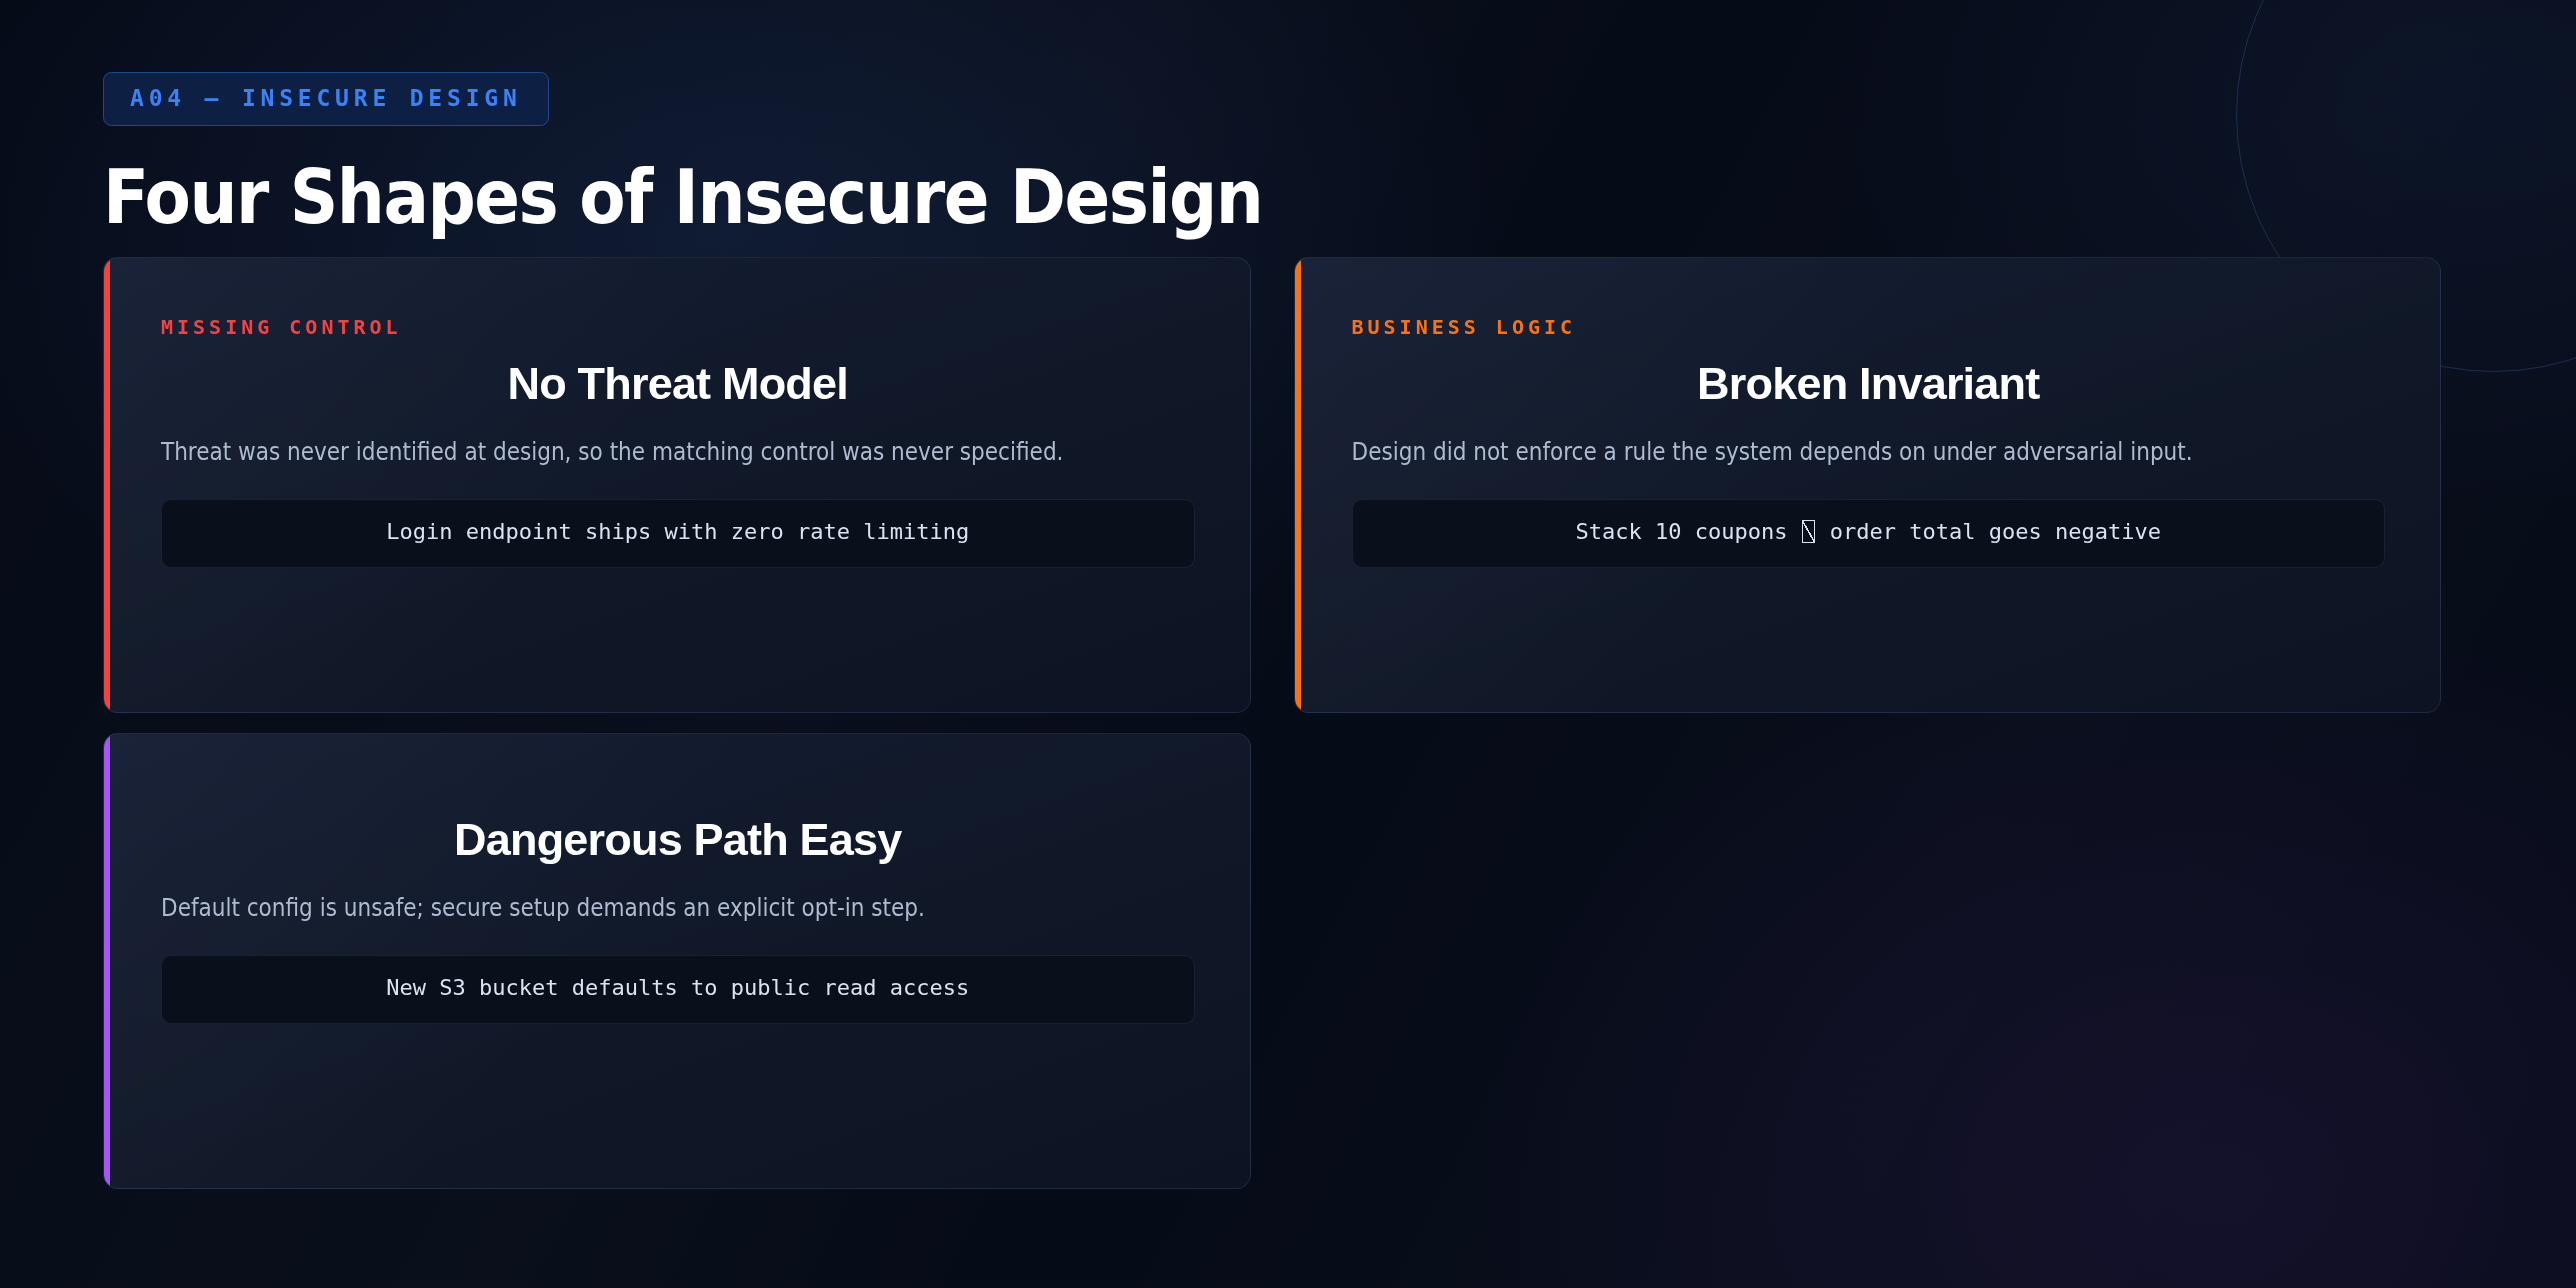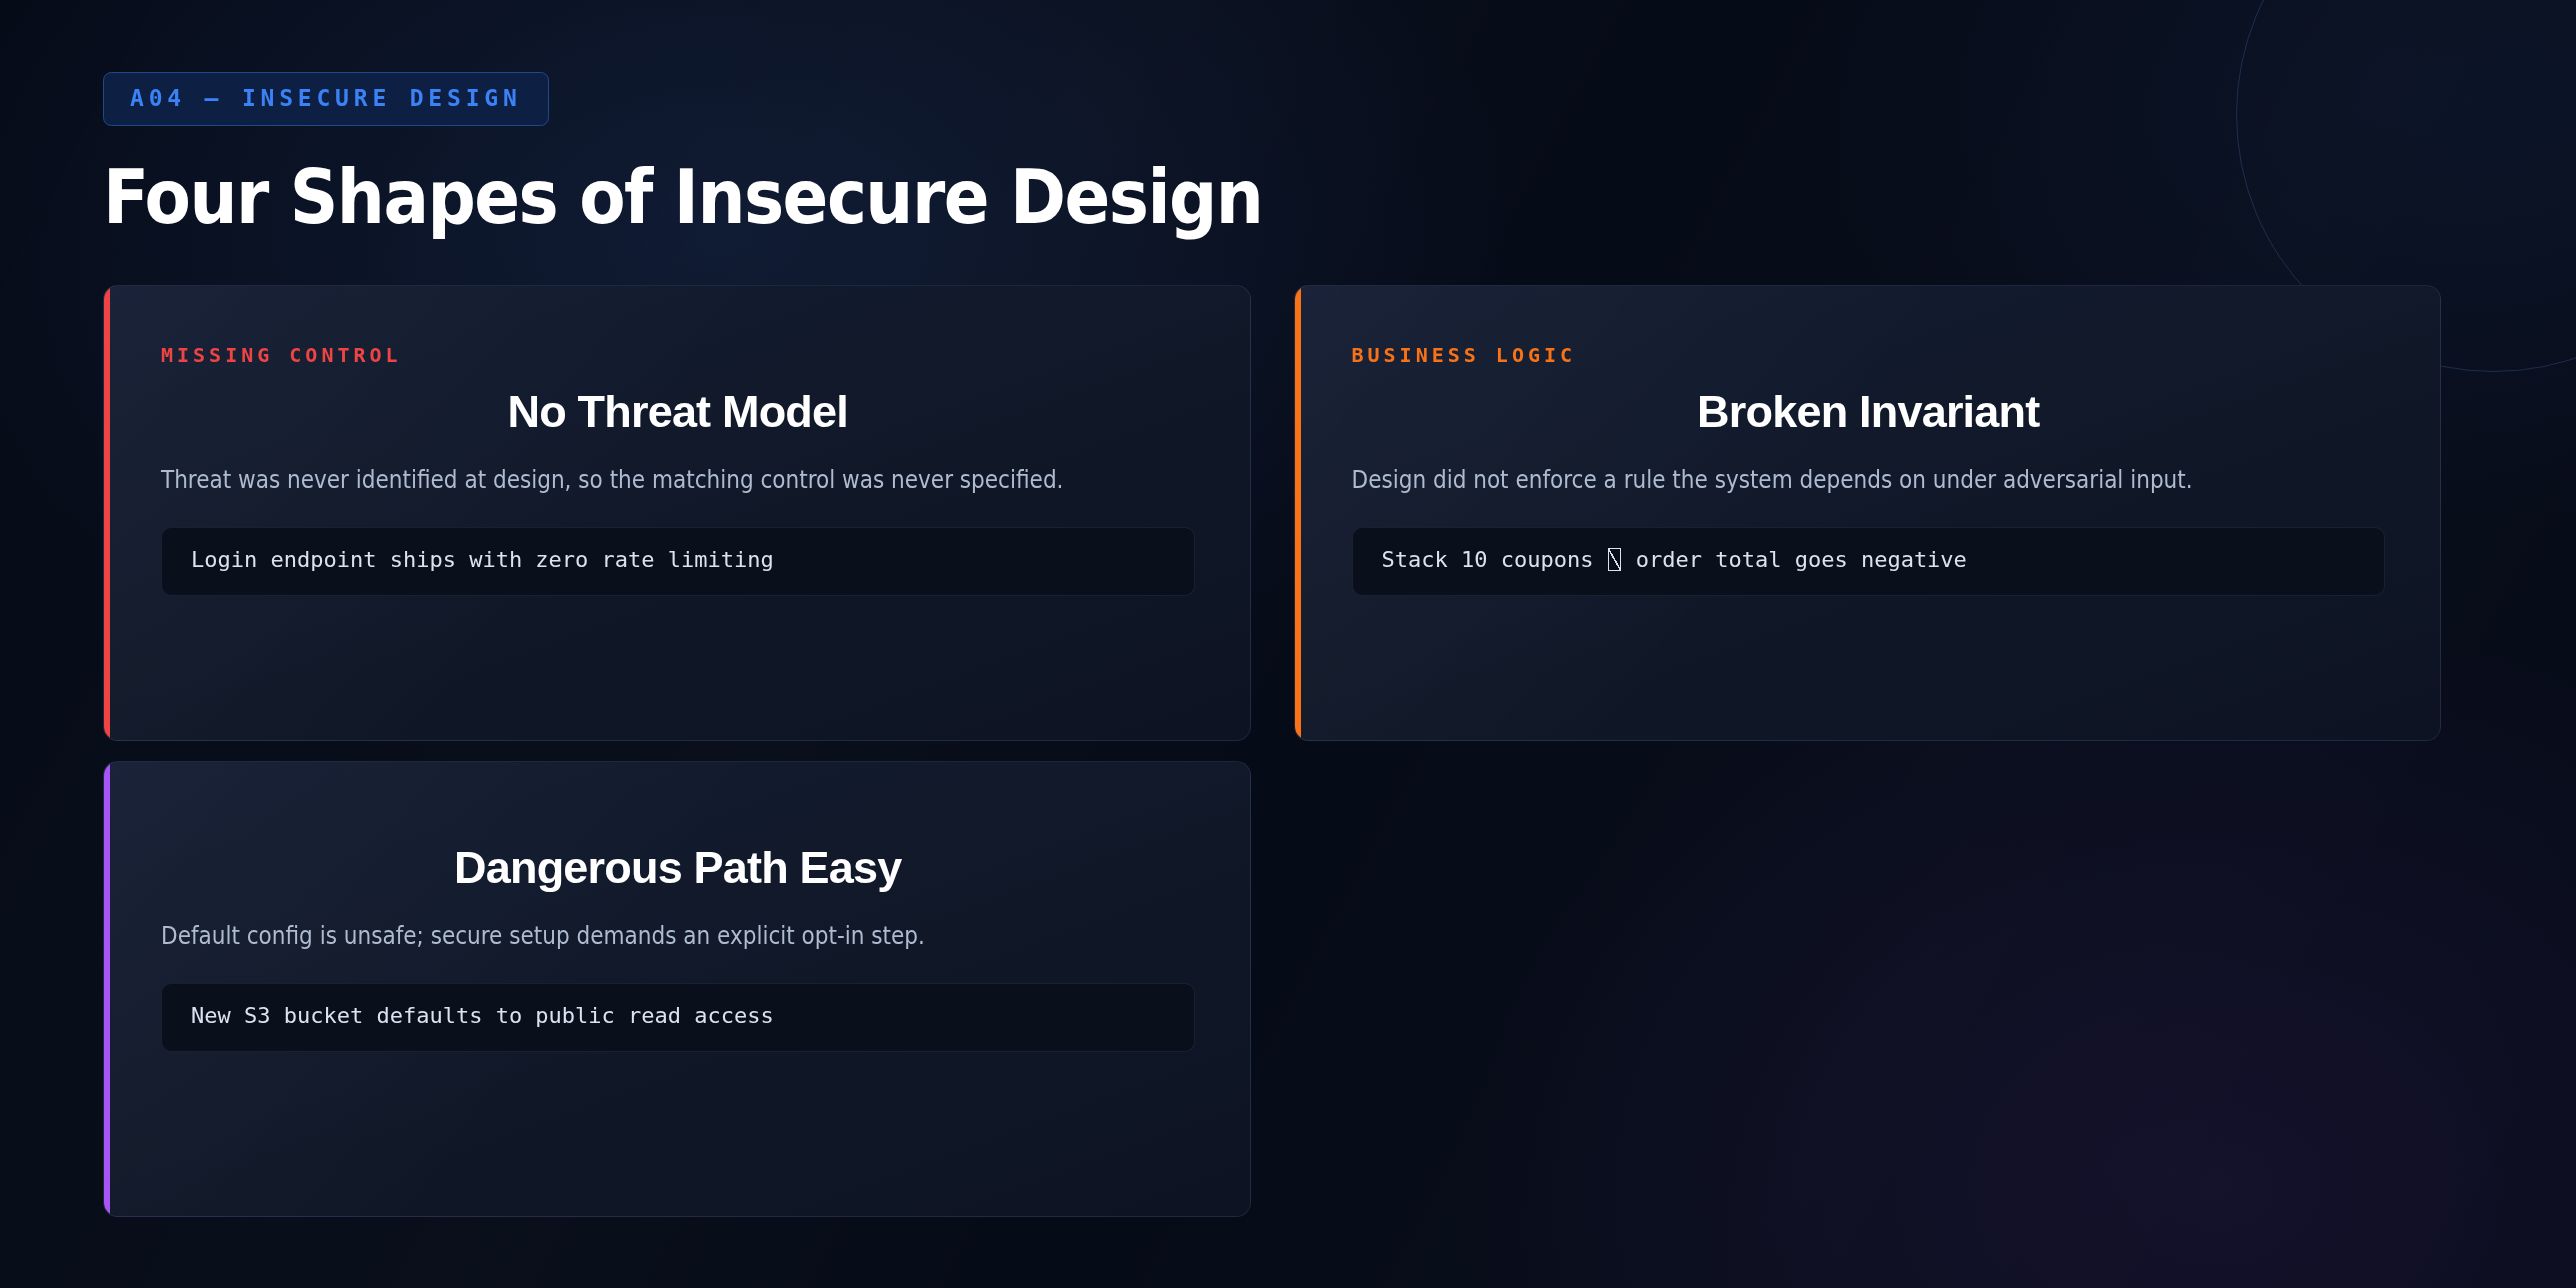--- a/index.html
+++ b/index.html
@@ -72,21 +72,21 @@
     font-size:75px;
     font-weight:700;
     letter-spacing:-1.5px;
     line-height:1.06;
     font-family:"DejaVu Sans", sans-serif;
     font-stretch:condensed;
   }
 
   
   .grid {
-    margin-top:48px;
+    margin-top:20px;
     display:grid;
     grid-template-columns:1fr 1fr;
     grid-template-rows:456px 456px;
     gap:20px 43px;
   }
 
   .card {
     position:relative;
     border:1.4px solid rgba(130,155,205,0.13);
     border-radius:14.7px;
@@ -138,20 +138,21 @@
     background:#0a0f1c;
     border:1.3px solid rgba(125,150,200,0.13);
     border-radius:10px;
     padding:18.4px 29px 20px 29px;
     color:#dbe3f0;
     font-family:"DejaVu Sans Mono", monospace;
     font-size:22px;
     line-height:1.3;
     white-space:nowrap;
     overflow:hidden;
+    text-align:center;
   }
   .tofu {
     display:inline-block;
     width:0.60em; height:1.05em;
     vertical-align:-0.18em;
     border:1.5px solid #dbe3f0;
     position:relative;
     margin:0 0.06em;
   }
   .tofu::after {

